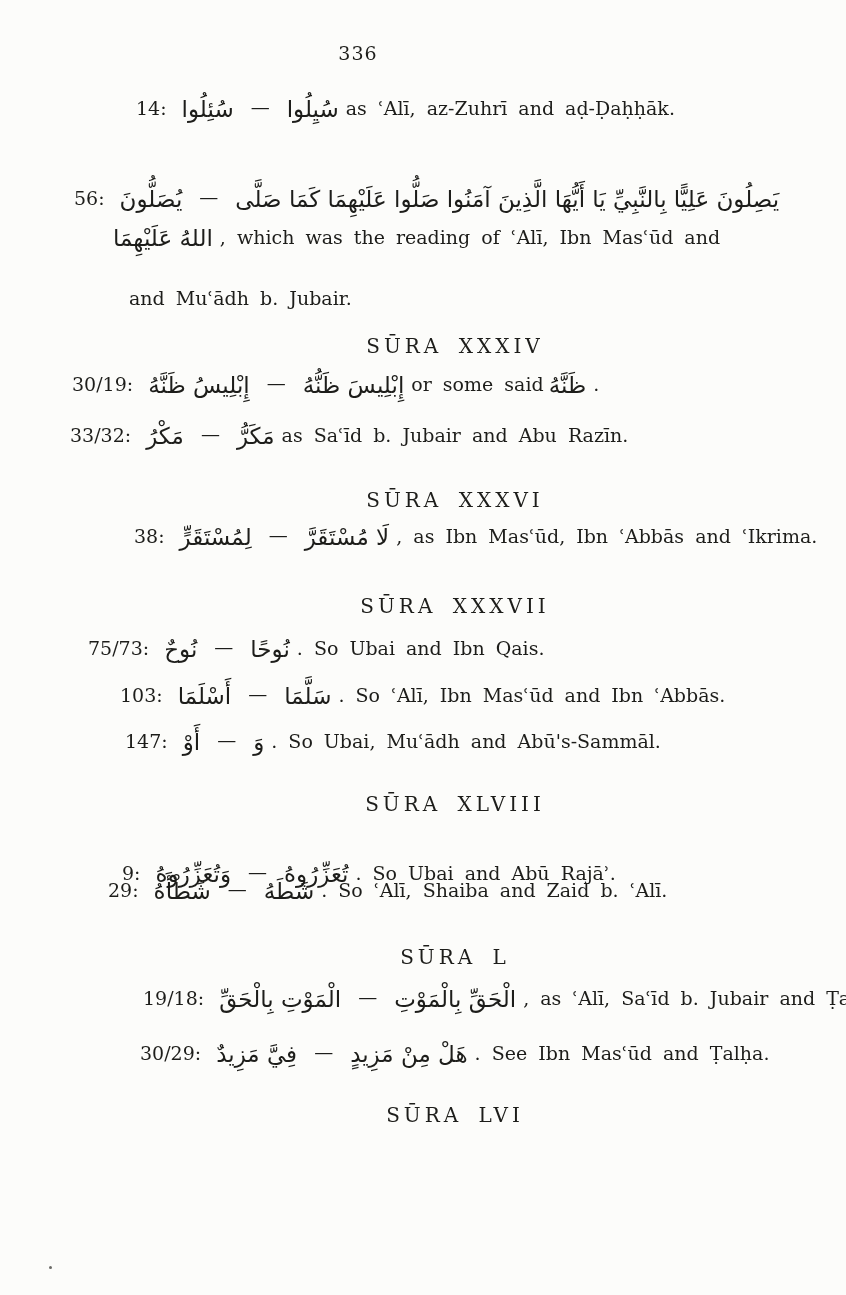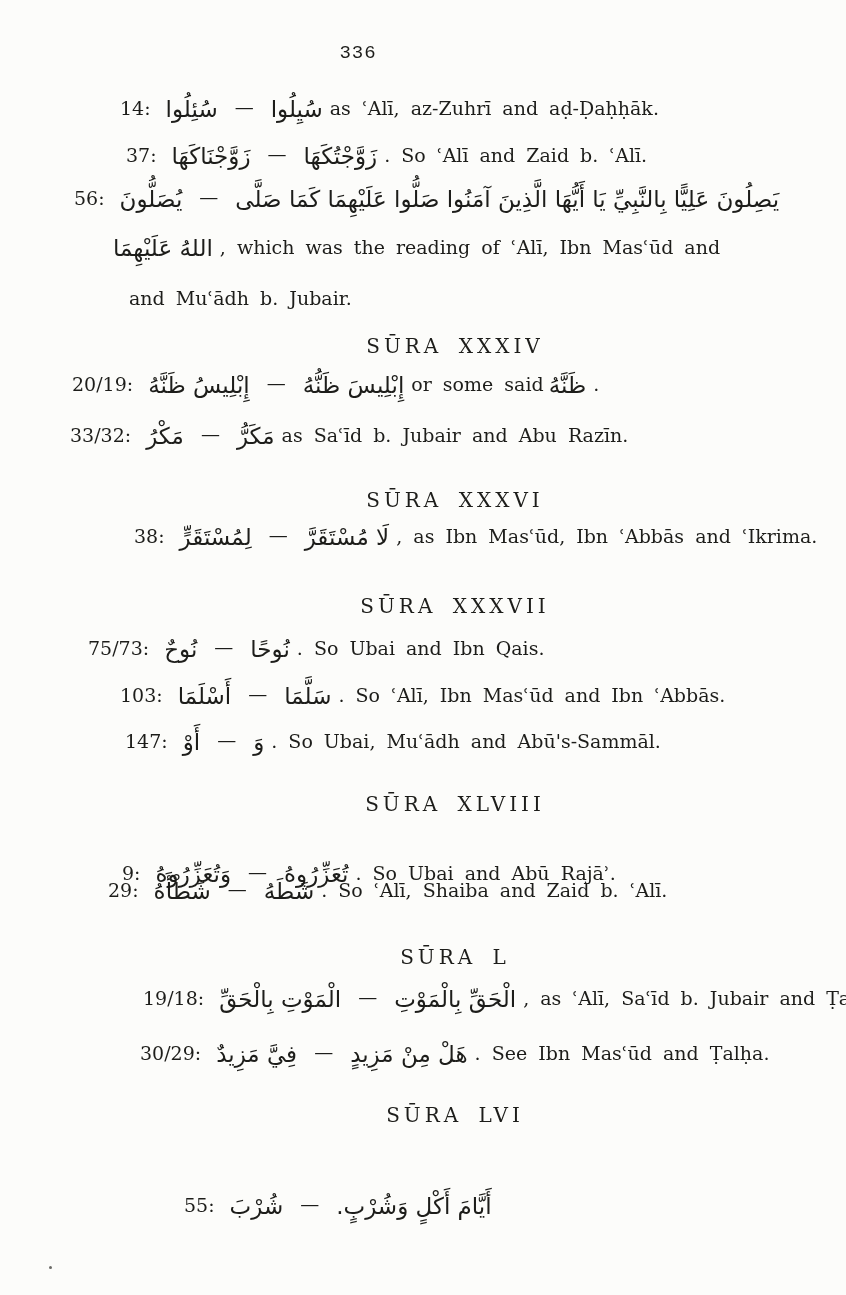--- a/index.html
+++ b/index.html
@@ -9,41 +9,41 @@
     font-family:"DejaVu Serif","DejaVu Sans",serif;
     color:#1d1d1a;
   }
   #page{position:absolute;inset:0;}
   .row{
     position:absolute;white-space:nowrap;
     font-size:19px;line-height:26px;
   }
   .pageno{
     position:absolute;top:42px;left:0;width:716px;
-    text-align:center;font-size:19px;letter-spacing:1px;font-family:Liberation Mono, monospace;
+    text-align:center;font-size:19px;letter-spacing:1px;
   }
   .heading{
     left:60px;width:790px;text-align:center;
     font-size:20px;letter-spacing:4px;word-spacing:6px;
   }
   .num{margin-right:10px;}
   .en{word-spacing:5px;margin-left:2px;}
   .ar{
     font-family:"DejaVu Sans",sans-serif;
     font-size:23px;line-height:26px;
     direction:rtl;unicode-bidi:isolate;
     display:inline-block;vertical-align:-2px;
     margin:0 5px;
   }
   .dash{margin:0 12px;display:inline-block;transform:translateY(-1px);}
   
-  .row-v14{top:95px;left:120px}
+  .row-v14{top:95px;left:136px}
   .row-v37{top:142px;left:126px}
   .row-v56{top:185px;left:74px}
-  .row-c1{top:234px;left:108px}
+  .row-c1{top:224px;left:108px}
   .row-c2{top:285px;left:127px}
   .row-h34{top:333px}
   .row-v2019{top:371px;left:72px}
   .row-v3332{top:422px;left:70px}
   .row-h36{top:487px}
   .row-v38{top:523px;left:134px}
   .row-h37{top:593px}
   .row-v7573{top:635px;left:88px}
   .row-v103{top:682px;left:120px}
   .row-v147{top:728px;left:125px}
@@ -61,34 +61,32 @@
     width:3px;height:3px;border-radius:50%;background:#6a6a66;
   }
 </style>
 </head>
 <body>
 
 <div id="page">
   <div class="pageno">336</div>
   <div class="speck"></div>
 <div class="row row-v14"><span class="num">14:</span><span class="ar" dir="rtl">سُئِلُوا</span><span class="dash">—</span><span class="ar" dir="rtl">سُيِلُوا</span><span class="en">as ʿAlī, az-Zuhrī and aḍ-Ḍaḥḥāk.</span></div>
-    <div class="row row-v37"><span class="num">37:</span><span class="ar" dir="rtl">زَوَّجْنَاكَهَا</span><span class="dash">—</span><span class="ar" dir="rtl">زَوَّجْتُكَهَا</span><span class="en">. So ʿAlī and Zaid b. ʿAlī.</span></div>
     <div class="row row-v56"><span class="num">56:</span><span class="ar" dir="rtl">يُصَلُّونَ</span><span class="dash">—</span><span class="ar" dir="rtl">يَصِلُونَ عَلِيًّا بِالنَّبِيِّ يَا أَيُّهَا الَّذِينَ آمَنُوا صَلُّوا عَلَيْهِمَا كَمَا صَلَّى</span></div>
     <div class="row row-c1"><span class="ar" dir="rtl">اللهُ عَلَيْهِمَا</span><span class="en">, which was the reading of ʿAlī, Ibn Masʿūd and</span></div>
     <div class="row row-c2"><span class="en">and Muʿādh b. Jubair.</span></div>
     <div class="row row-h34 heading"><span>SŪRA XXXIV</span></div>
-    <div class="row row-v2019"><span class="num">20/19:</span><span class="ar" dir="rtl">إِبْلِيسُ ظَنَّهُ</span><span class="dash">—</span><span class="ar" dir="rtl">إِبْلِيسَ ظَنُّهُ</span><span class="en">or some said</span><span class="ar" dir="rtl">ظَنَّهُ</span><span class="en">.</span></div>
+    <div class="row row-v2019"><span class="num">30/19:</span><span class="ar" dir="rtl">إِبْلِيسُ ظَنَّهُ</span><span class="dash">—</span><span class="ar" dir="rtl">إِبْلِيسَ ظَنُّهُ</span><span class="en">or some said</span><span class="ar" dir="rtl">ظَنَّهُ</span><span class="en">.</span></div>
     <div class="row row-v3332"><span class="num">33/32:</span><span class="ar" dir="rtl">مَكْرُ</span><span class="dash">—</span><span class="ar" dir="rtl">مَكَرُّ</span><span class="en">as Saʿīd b. Jubair and Abu Razīn.</span></div>
     <div class="row row-h36 heading"><span>SŪRA XXXVI</span></div>
     <div class="row row-v38"><span class="num">38:</span><span class="ar" dir="rtl">لِمُسْتَقَرٍّ</span><span class="dash">—</span><span class="ar" dir="rtl">لَا مُسْتَقَرَّ</span><span class="en">, as Ibn Masʿūd, Ibn ʿAbbās and ʿIkrima.</span></div>
     <div class="row row-h37 heading"><span>SŪRA XXXVII</span></div>
     <div class="row row-v7573"><span class="num">75/73:</span><span class="ar" dir="rtl">نُوحٌ</span><span class="dash">—</span><span class="ar" dir="rtl">نُوحًا</span><span class="en">. So Ubai and Ibn Qais.</span></div>
     <div class="row row-v103"><span class="num">103:</span><span class="ar" dir="rtl">أَسْلَمَا</span><span class="dash">—</span><span class="ar" dir="rtl">سَلَّمَا</span><span class="en">. So ʿAlī, Ibn Masʿūd and Ibn ʿAbbās.</span></div>
     <div class="row row-v147"><span class="num">147:</span><span class="ar" dir="rtl">أَوْ</span><span class="dash">—</span><span class="ar" dir="rtl">وَ</span><span class="en">. So Ubai, Muʿādh and Abū's-Sammāl.</span></div>
     <div class="row row-h48 heading"><span>SŪRA XLVIII</span></div>
     <div class="row row-v9"><span class="num">9:</span><span class="ar" dir="rtl">وَتُعَزِّرُوهُ</span><span class="dash">—</span><span class="ar" dir="rtl">تُعَزِّرُوهُ</span><span class="en">. So Ubai and Abū Rajāʾ.</span></div>
     <div class="row row-v29"><span class="num">29:</span><span class="ar" dir="rtl">شَطْأَهُ</span><span class="dash">—</span><span class="ar" dir="rtl">شَطَهُ</span><span class="en">. So ʿAlī, Shaiba and Zaid b. ʿAlī.</span></div>
     <div class="row row-h50 heading"><span>SŪRA L</span></div>
     <div class="row row-v1918"><span class="num">19/18:</span><span class="ar" dir="rtl">الْمَوْتِ بِالْحَقِّ</span><span class="dash">—</span><span class="ar" dir="rtl">الْحَقِّ بِالْمَوْتِ</span><span class="en">, as ʿAlī, Saʿīd b. Jubair and Ṭalḥa.</span></div>
     <div class="row row-v3029"><span class="num">30/29:</span><span class="ar" dir="rtl">فِيَّ مَزِيدٌ</span><span class="dash">—</span><span class="ar" dir="rtl">هَلْ مِنْ مَزِيدٍ</span><span class="en">. See Ibn Masʿūd and Ṭalḥa.</span></div>
     <div class="row row-h56 heading"><span>SŪRA LVI</span></div>
-    <div class="row row-v55"><span class="num">55:</span><span class="ar" dir="rtl">شُرْبَ</span><span class="dash">—</span><span class="ar" dir="rtl">أَيَّامَ أَكْلٍ وَشُرْبٍ.</span></div>
   </div>
 
 </body></html>

